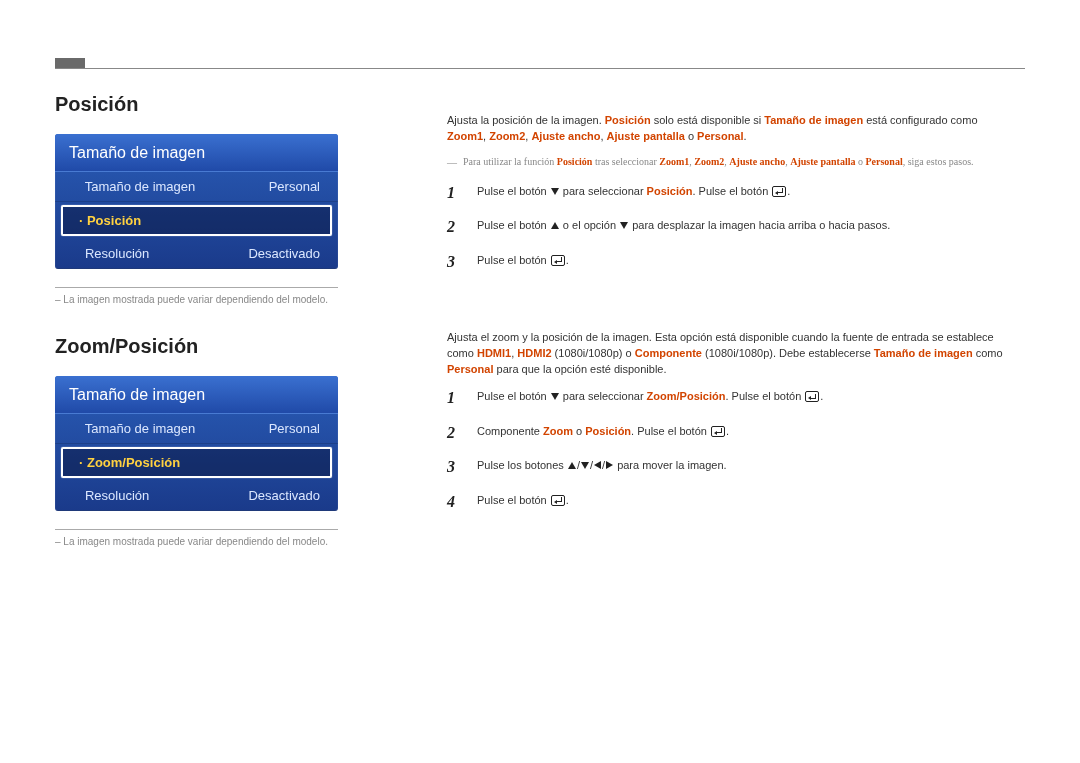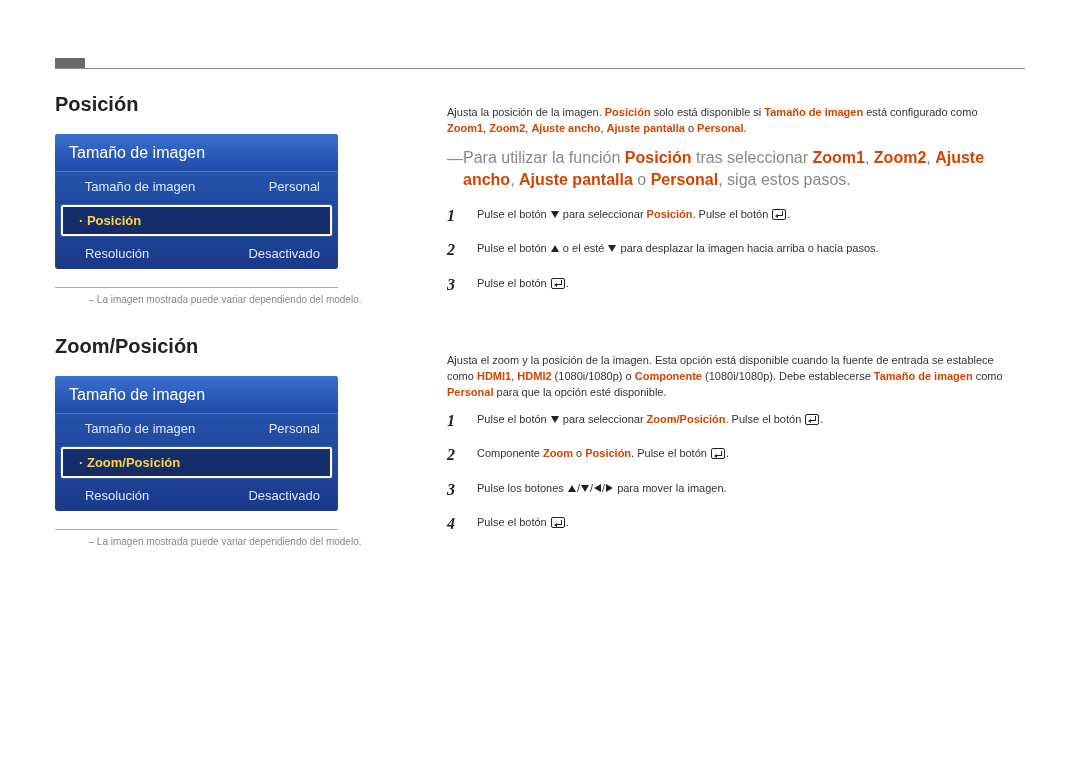--- a/index.html
+++ b/index.html
@@ -45,35 +45,36 @@
     border: 2px solid #fff;
     border-radius: 2px;
     background: rgba(0,0,20,0.35);
     box-shadow: 0 0 1px #fff;
   }
   .menu-row.selected .label { color: #ffd140; font-weight: 600; }
   .menu-row .label::before { content: "· "; opacity: 0; }
   .menu-row.selected .label::before { opacity: 1; }
 
   .caption-line { width: 283px; height: 0; border-top: 0.5px solid #aaa; margin-bottom: 6px; }
-  .caption { font-size: 10px; color: #888; margin-bottom: 30px; text-align: center; }
+  .caption { font-size: 10px; color: #888; margin-bottom: 30px; }
   .caption::before { content: "– "; }
 
   .right-section { margin-bottom: 62px; }
 
-  .intro { margin-bottom: 10px; }
+  .intro { margin-bottom: 10px; margin-top: 8px; }
   .hl, .hl-menu { color: #d24400; font-weight: 600; }
 
   .note {
     position: relative;
     padding-left: 16px;
     color: #888;
-    font-size: 16px;
+    font-size: 10px;
     line-height: 1.4;
     margin: 6px 0 14px 0;
+    font-family: Liberation Serif, serif;
   }
   .note::before {
     content: "―";
     position: absolute;
     left: 0;
     top: 1px;
     color: #888;
   }
 
   ol.steps { list-style: none; counter-reset: step; }
@@ -195,21 +196,21 @@
         </p>
         <p class="note">
           <span>Para utilizar la función </span><span class="hl">Posición</span><span> tras seleccionar </span><span class="hl">Zoom1</span><span>, </span><span class="hl">Zoom2</span><span>, </span><span class="hl">Ajuste ancho</span><span>, </span><span class="hl">Ajuste pantalla</span><span> o </span><span class="hl">Personal</span><span>, siga estos pasos.</span>
         </p>
 
         <ol class="steps">
           <li>
             <span>Pulse el botón </span><span class="arrow-down"></span><span> para seleccionar </span><span class="hl">Posición</span><span>. Pulse el botón </span><span class="enter-icn"></span><span>.</span>
           </li>
           <li>
-            <span>Pulse el botón </span><span class="arrow-up"></span><span> o el esté </span><span class="arrow-down"></span><span> para desplazar la imagen hacia arriba o hacia pasos.</span>
+            <span>Pulse el botón </span><span class="arrow-up"></span><span> o el opción </span><span class="arrow-down"></span><span> para desplazar la imagen hacia arriba o hacia pasos.</span>
           </li>
           <li>
             <span>Pulse el botón </span><span class="enter-icn"></span><span>.</span>
           </li>
         </ol>
       </div>
 
       <div class="right-section">
         <p class="intro">
           <span>Ajusta el zoom y la posición de la imagen. Esta opción está disponible cuando la fuente de entrada se establece como </span><span class="hl">HDMI1</span><span>, </span><span class="hl">HDMI2</span><span> (1080i/1080p) o </span><span class="hl">Componente</span><span> (1080i/1080p). Debe establecerse </span><span class="hl">Tamaño de imagen</span><span> como </span><span class="hl">Personal</span><span> para que la opción esté disponible.</span>

